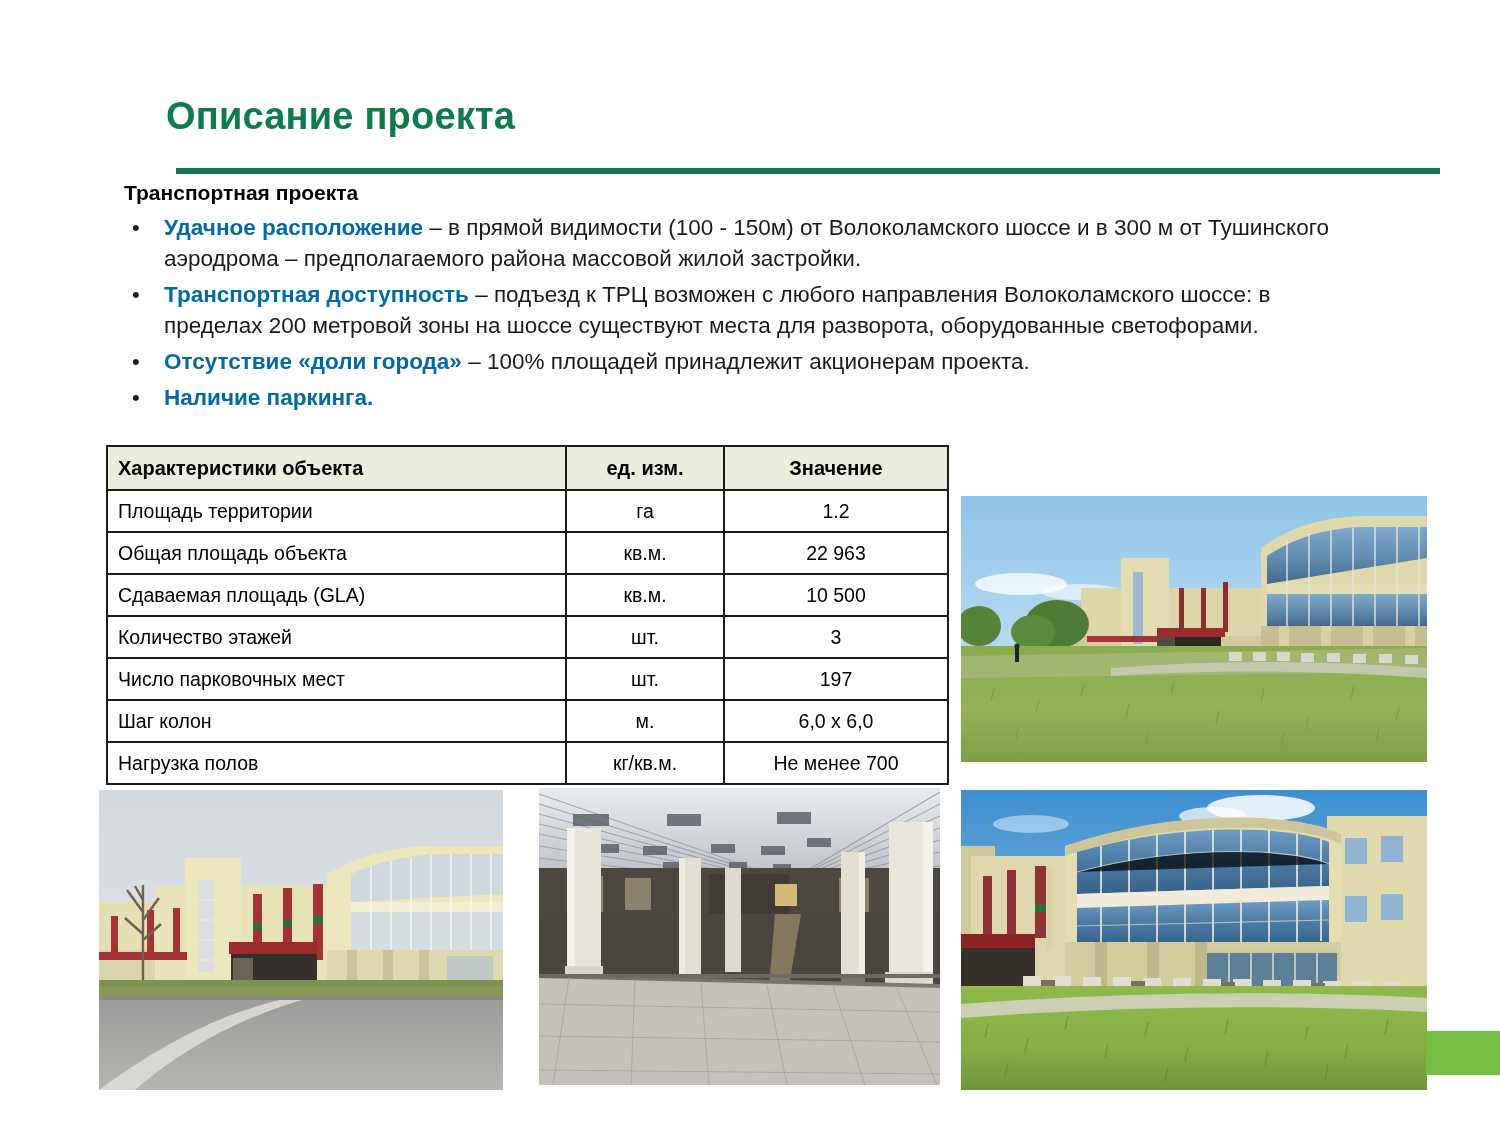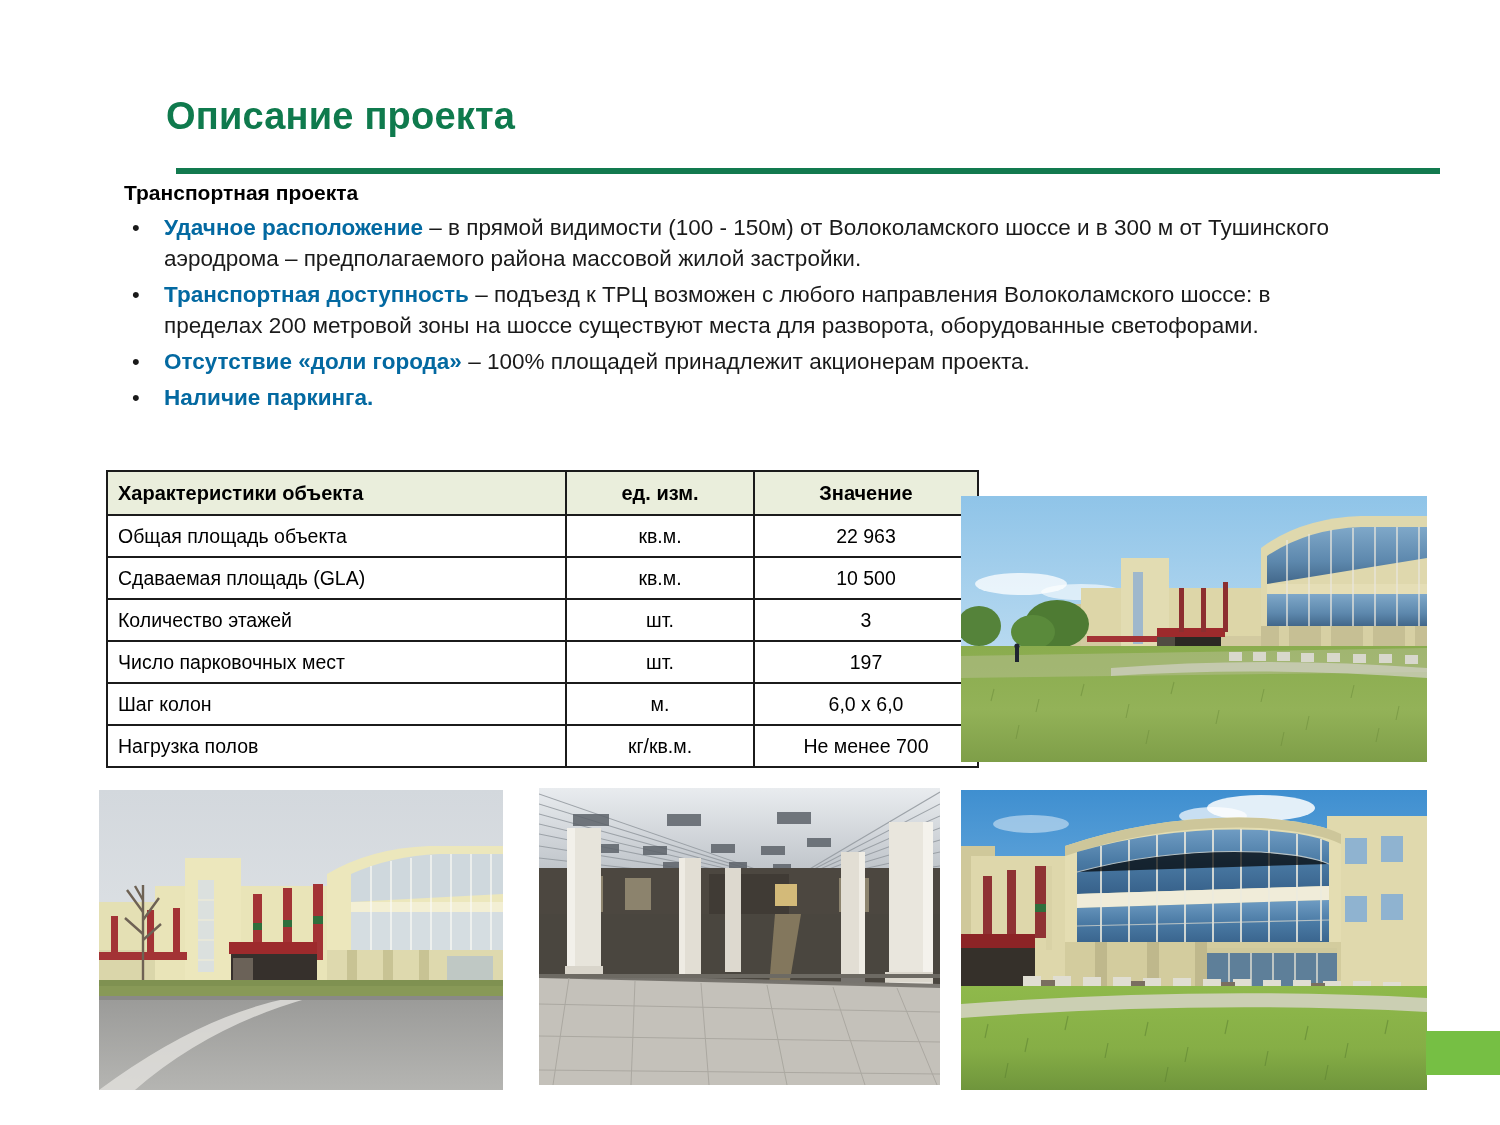--- a/index.html
+++ b/index.html
@@ -70,21 +70,21 @@
     font-size: 22px;
     line-height: 31px;
     color: #1a1a1a;
   }
   .bullet b { font-weight: bold; color: #0369a1; }
 
   
   #spec-table {
     position: absolute;
     left: 106px;
-    top: 461px;
+    top: 436px;
     width: 812px;
     border-collapse: collapse;
     table-layout: fixed;
     background: #ffffff;
   }
   #spec-table td, #spec-table th {
     border: 2px solid #1b1b1b;
     padding: 0 10px;
     font-size: 19.5px;
     color: #000000;
@@ -92,21 +92,21 @@
     box-sizing: border-box;
     vertical-align: middle;
   }
   #spec-table thead th {
     background: #eaeedc;
     font-weight: bold;
     font-size: 20px;
     height: 44px;
   }
   #spec-table .c-name  { width: 459px; text-align: left; }
-  #spec-table .c-unit  { width: 188px; text-align: center; }
+  #spec-table .c-unit  { width: 158px; text-align: center; }
   #spec-table .c-value { width: 224px; text-align: center; }
   #spec-table thead .c-name { text-align: left; }
   .unit-small { font-size: 17.5px; }
 
   
   .photo {
     position: absolute;
     overflow: hidden;
     background: #cfcfcf;
   }
@@ -163,20 +163,25 @@
 
   <table id="spec-table">
     <thead>
       <tr>
         <th class="c-name">Характеристики объекта</th>
         <th class="c-unit">ед. изм.</th>
         <th class="c-value">Значение</th>
       </tr>
     </thead>
     <tbody>
+      <tr>
+        <td class="c-name">Площадь территории</td>
+        <td class="c-unit">га</td>
+        <td class="c-value">1.2</td>
+      </tr>
       <tr>
         <td class="c-name">Общая площадь объекта</td>
         <td class="c-unit unit-small">кв.м.</td>
         <td class="c-value">22 963</td>
       </tr>
       <tr>
         <td class="c-name">Сдаваемая площадь (GLA)</td>
         <td class="c-unit unit-small">кв.м.</td>
         <td class="c-value">10 500</td>
       </tr>

